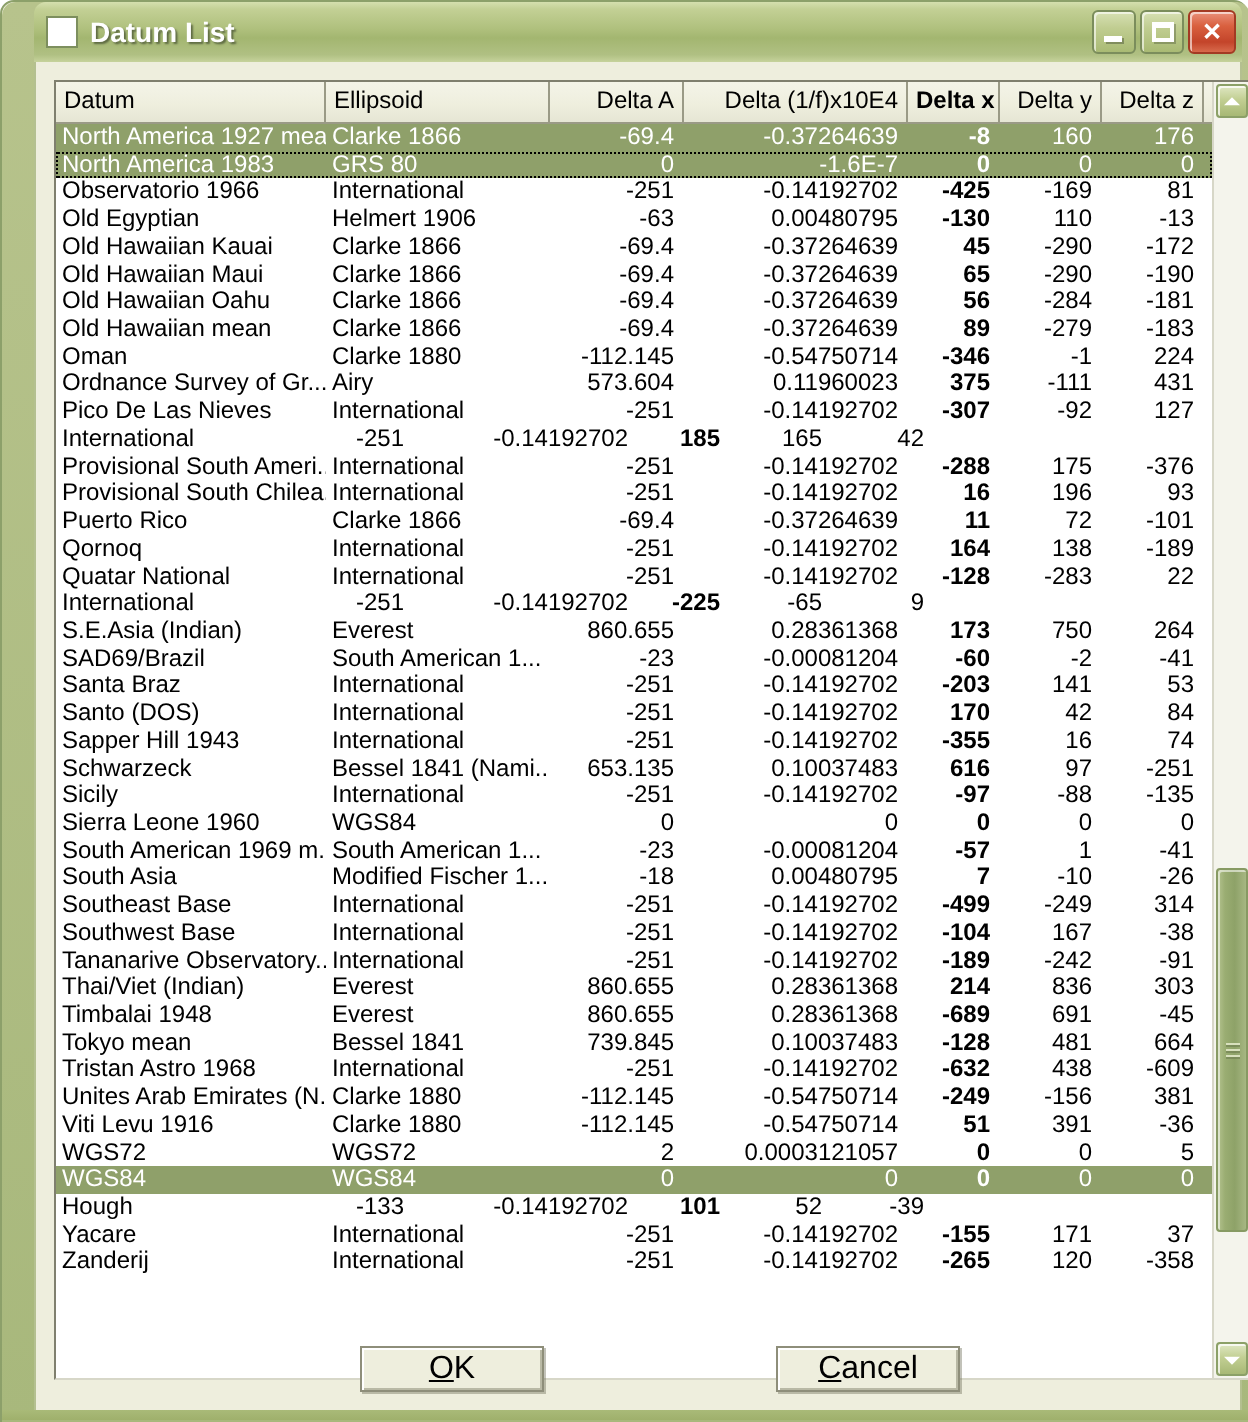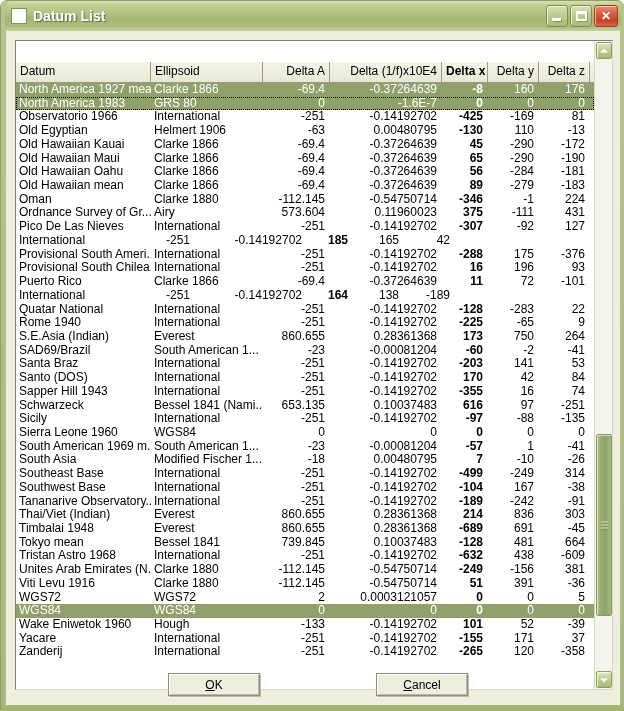--- a/index.html
+++ b/index.html
@@ -18,21 +18,21 @@
     width: 624px; height: 711px;
     background: #eeeedd;
     border: 1px solid #8ca06a;
     border-radius: 7px 7px 0 0;
   }
   #window-frame-outer {
     position: absolute;
     left: 0; top: 0; width: 624px; height: 711px;
     border-radius: 7px 7px 0 0;
     background: linear-gradient(to bottom, #b7c38c 0%, #a8b87c 100%);
-    padding: 0 4px 4px 4px;
+    padding: 0 4px 4px 16px;
   }
 
   
   #titlebar {
     position: relative;
     height: 30px;
     background: linear-gradient(to bottom,
         #d5dfae 0%, #c3d095 12%, #afc07d 45%, #a3b670 60%, #b0c083 88%, #c6d29c 100%);
     border-radius: 6px 6px 0 0;
     display: flex;
@@ -110,21 +110,20 @@
     border: 1px solid #7f7f6e;
     border-right-color: #d7d7c8;
     border-bottom-color: #d7d7c8;
     overflow: hidden;
   }
   #lv-inner {
     position: absolute;
     left: 0; top: 0;
     width: 578px; height: 648px;
     overflow: hidden;
-    margin-top: 21px;
   }
 
   
   #header-row {
     display: flex;
     height: 21px;
     background: #eeeedd;
     border-bottom: 1px solid #9a9a86;
   }
   .hcell {
@@ -231,21 +230,21 @@
   #buttonbar {
     position: absolute;
     left: 0; bottom: 4px;
     width: 100%;
     height: 30px;
   }
   .dlg-btn {
     position: absolute;
     top: 0;
     width: 92px; height: 23px;
-    font-size: 12px;
+    font-size: 16px;
     color: #000000;
     background: #eeeedd;
     border: 1px solid #8e8e7a;
     box-shadow: inset 1px 1px 0 #ffffff, inset -1px -1px 0 #b9b9a5, 1px 1px 0 rgba(120,120,100,0.45);
     display: flex; align-items: center; justify-content: center;
     cursor: default;
   }
   #btn-ok { left: 162px; }
   #btn-cancel { left: 370px; }
   .acc { text-decoration: underline; }
@@ -419,38 +418,38 @@
               <div class="row">
                 <div class="cell c0">Puerto Rico</div>
                 <div class="cell c1">Clarke 1866</div>
                 <div class="cell c2 num">-69.4</div>
                 <div class="cell c3 num">-0.37264639</div>
                 <div class="cell c4 num">11</div>
                 <div class="cell c5 num">72</div>
                 <div class="cell c6 num">-101</div>
               </div>
               <div class="row">
+                <div class="cell c0">Qornoq</div>
                 <div class="cell c1">International</div>
                 <div class="cell c2 num">-251</div>
                 <div class="cell c3 num">-0.14192702</div>
                 <div class="cell c4 num">164</div>
                 <div class="cell c5 num">138</div>
                 <div class="cell c6 num">-189</div>
               </div>
               <div class="row">
                 <div class="cell c0">Quatar National</div>
                 <div class="cell c1">International</div>
                 <div class="cell c2 num">-251</div>
                 <div class="cell c3 num">-0.14192702</div>
                 <div class="cell c4 num">-128</div>
                 <div class="cell c5 num">-283</div>
                 <div class="cell c6 num">22</div>
               </div>
               <div class="row">
-                <div class="cell c0">Rome 1940</div>
                 <div class="cell c1">International</div>
                 <div class="cell c2 num">-251</div>
                 <div class="cell c3 num">-0.14192702</div>
                 <div class="cell c4 num">-225</div>
                 <div class="cell c5 num">-65</div>
                 <div class="cell c6 num">9</div>
               </div>
               <div class="row">
                 <div class="cell c0">S.E.Asia (Indian)</div>
                 <div class="cell c1">Everest</div>
@@ -634,21 +633,20 @@
               <div class="row sel">
                 <div class="cell c0">WGS84</div>
                 <div class="cell c1">WGS84</div>
                 <div class="cell c2 num">0</div>
                 <div class="cell c3 num">0</div>
                 <div class="cell c4 num">0</div>
                 <div class="cell c5 num">0</div>
                 <div class="cell c6 num">0</div>
               </div>
               <div class="row">
-                <div class="cell c0">Wake Eniwetok 1960</div>
                 <div class="cell c1">Hough</div>
                 <div class="cell c2 num">-133</div>
                 <div class="cell c3 num">-0.14192702</div>
                 <div class="cell c4 num">101</div>
                 <div class="cell c5 num">52</div>
                 <div class="cell c6 num">-39</div>
               </div>
               <div class="row">
                 <div class="cell c0">Yacare</div>
                 <div class="cell c1">International</div>

